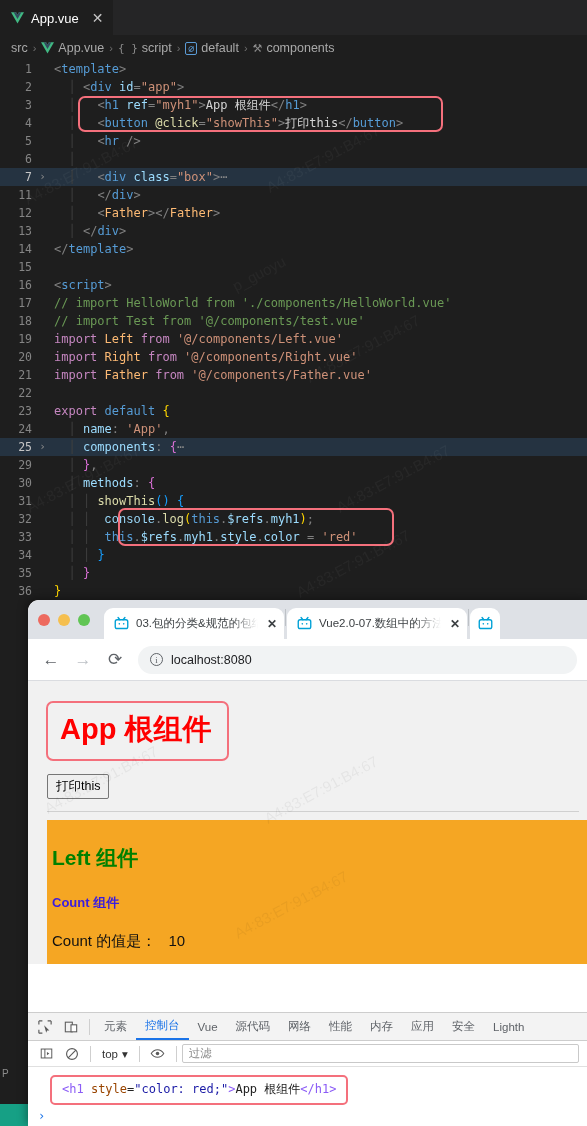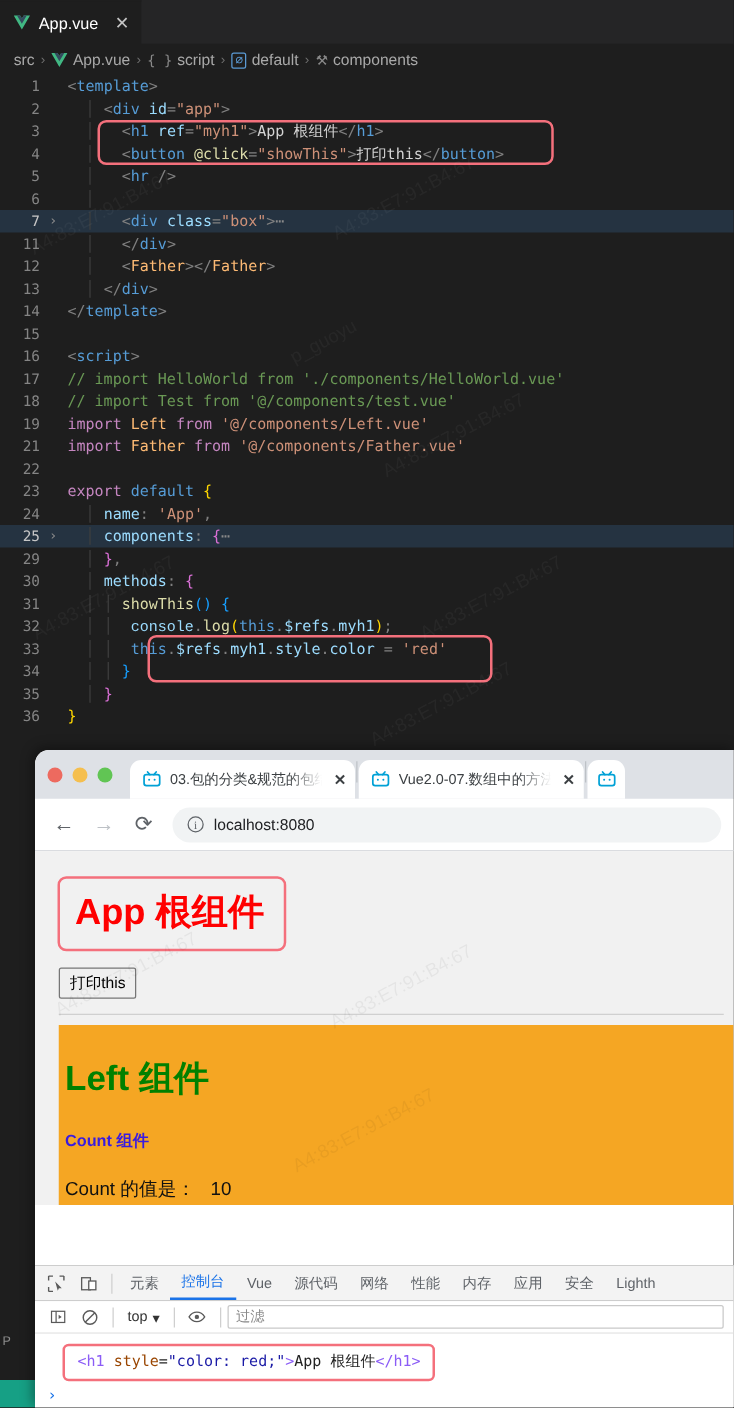--- a/index.html
+++ b/index.html
@@ -159,21 +159,21 @@
   }
   .app-btn {
     display: inline-block; margin: 13px 0 0 7px; padding: 3px 8px;
     background: #efefef; border: 1px solid #767676; border-radius: 2px;
     font-size: 12.5px; color: #000; font-family: "Liberation Sans", sans-serif;
   }
   .app-hr { margin: 12px 8px 0 7px; height: 1px; background: #d0d0d0; border: 0; }
   .left-box {
     margin: 8px 0 0 7px; background: #f5a623; padding: 16px 0 0 0; min-height: 160px;
   }
-  .left-h2 { font-size: 28px; color: #008000; font-weight: bold; padding-left: 5px; margin-top: 8px;}
+  .left-h2 { font-size: 21px; color: #008000; font-weight: bold; padding-left: 5px; margin-top: 8px;}
   .count-h5 { font-size: 13px; color: #3a1ce0; font-weight: bold; padding-left: 5px; margin-top: 22px;}
   .count-p { font-size: 15px; color: #111; padding-left: 5px; margin-top: 20px; }
 
   
   .devtools {
     background: #ffffff; border-top: 1px solid #cdcdcd;
     position: absolute; left: 0; right: 0; bottom: 0; top: 412px;
   }
   .dt-tabbar {
     height: 28px; display: flex; align-items: center; background: #f3f3f3;
@@ -268,20 +268,21 @@
         <div class="ln-row sel"><span class="ln-num cur">7</span><span class="ln-fold">›</span><span class="ln-txt">  <span class="guide">│</span>   <span class="t-punct">&lt;</span><span class="t-tag">div</span> <span class="t-attr">class</span><span class="t-punct">=</span><span class="t-str">"box"</span><span class="t-punct">&gt;</span><span class="t-ellip">⋯</span></span></div>
         <div class="ln-row"><span class="ln-num">11</span><span class="ln-fold"></span><span class="ln-txt">  <span class="guide">│</span>   <span class="t-punct">&lt;/</span><span class="t-tag">div</span><span class="t-punct">&gt;</span></span></div>
         <div class="ln-row"><span class="ln-num">12</span><span class="ln-fold"></span><span class="ln-txt">  <span class="guide">│</span>   <span class="t-punct">&lt;</span><span class="t-comp">Father</span><span class="t-punct">&gt;&lt;/</span><span class="t-comp">Father</span><span class="t-punct">&gt;</span></span></div>
         <div class="ln-row"><span class="ln-num">13</span><span class="ln-fold"></span><span class="ln-txt">  <span class="guide">│</span> <span class="t-punct">&lt;/</span><span class="t-tag">div</span><span class="t-punct">&gt;</span></span></div>
         <div class="ln-row"><span class="ln-num">14</span><span class="ln-fold"></span><span class="ln-txt"><span class="t-punct">&lt;/</span><span class="t-tag">template</span><span class="t-punct">&gt;</span></span></div>
         <div class="ln-row"><span class="ln-num">15</span><span class="ln-fold"></span><span class="ln-txt"></span></div>
         <div class="ln-row"><span class="ln-num">16</span><span class="ln-fold"></span><span class="ln-txt"><span class="t-punct">&lt;</span><span class="t-tag">script</span><span class="t-punct">&gt;</span></span></div>
         <div class="ln-row"><span class="ln-num">17</span><span class="ln-fold"></span><span class="ln-txt"><span class="t-comment">// import HelloWorld from './components/HelloWorld.vue'</span></span></div>
         <div class="ln-row"><span class="ln-num">18</span><span class="ln-fold"></span><span class="ln-txt"><span class="t-comment">// import Test from '@/components/test.vue'</span></span></div>
         <div class="ln-row"><span class="ln-num">19</span><span class="ln-fold"></span><span class="ln-txt"><span class="t-kw">import</span> <span class="t-comp">Left</span> <span class="t-kw">from</span> <span class="t-str">'@/components/Left.vue'</span></span></div>
+        <div class="ln-row"><span class="ln-num">20</span><span class="ln-fold"></span><span class="ln-txt"><span class="t-kw">import</span> <span class="t-comp">Right</span> <span class="t-kw">from</span> <span class="t-str">'@/components/Right.vue'</span></span></div>
         <div class="ln-row"><span class="ln-num">21</span><span class="ln-fold"></span><span class="ln-txt"><span class="t-kw">import</span> <span class="t-comp">Father</span> <span class="t-kw">from</span> <span class="t-str">'@/components/Father.vue'</span></span></div>
         <div class="ln-row"><span class="ln-num">22</span><span class="ln-fold"></span><span class="ln-txt"></span></div>
         <div class="ln-row"><span class="ln-num">23</span><span class="ln-fold"></span><span class="ln-txt"><span class="t-kw">export</span> <span class="t-kw2">default</span> <span class="t-brace">{</span></span></div>
         <div class="ln-row"><span class="ln-num">24</span><span class="ln-fold"></span><span class="ln-txt">  <span class="guide">│</span> <span class="t-prop">name</span><span class="t-punct">:</span> <span class="t-str">'App'</span><span class="t-punct">,</span></span></div>
         <div class="ln-row sel"><span class="ln-num cur">25</span><span class="ln-fold">›</span><span class="ln-txt">  <span class="guide">│</span> <span class="t-prop">components</span><span class="t-punct">:</span> <span class="t-brace2">{</span><span class="t-ellip">⋯</span></span></div>
         <div class="ln-row"><span class="ln-num">29</span><span class="ln-fold"></span><span class="ln-txt">  <span class="guide">│</span> <span class="t-brace2">}</span><span class="t-punct">,</span></span></div>
         <div class="ln-row"><span class="ln-num">30</span><span class="ln-fold"></span><span class="ln-txt">  <span class="guide">│</span> <span class="t-prop">methods</span><span class="t-punct">:</span> <span class="t-brace2">{</span></span></div>
         <div class="ln-row"><span class="ln-num">31</span><span class="ln-fold"></span><span class="ln-txt">  <span class="guide">│</span> <span class="guide">│</span> <span class="t-fn">showThis</span><span class="t-brace3">()</span> <span class="t-brace3">{</span></span></div>
         <div class="ln-row"><span class="ln-num">32</span><span class="ln-fold"></span><span class="ln-txt">  <span class="guide">│</span> <span class="guide">│</span>  <span class="t-var">console</span><span class="t-punct">.</span><span class="t-fn">log</span><span class="t-brace">(</span><span class="t-this">this</span><span class="t-punct">.</span><span class="t-prop">$refs</span><span class="t-punct">.</span><span class="t-prop">myh1</span><span class="t-brace">)</span><span class="t-punct">;</span></span></div>
         <div class="ln-row"><span class="ln-num">33</span><span class="ln-fold"></span><span class="ln-txt">  <span class="guide">│</span> <span class="guide">│</span>  <span class="t-this">this</span><span class="t-punct">.</span><span class="t-prop">$refs</span><span class="t-punct">.</span><span class="t-prop">myh1</span><span class="t-punct">.</span><span class="t-prop">style</span><span class="t-punct">.</span><span class="t-prop">color</span> <span class="t-punct">=</span> <span class="t-str">'red'</span></span></div>

